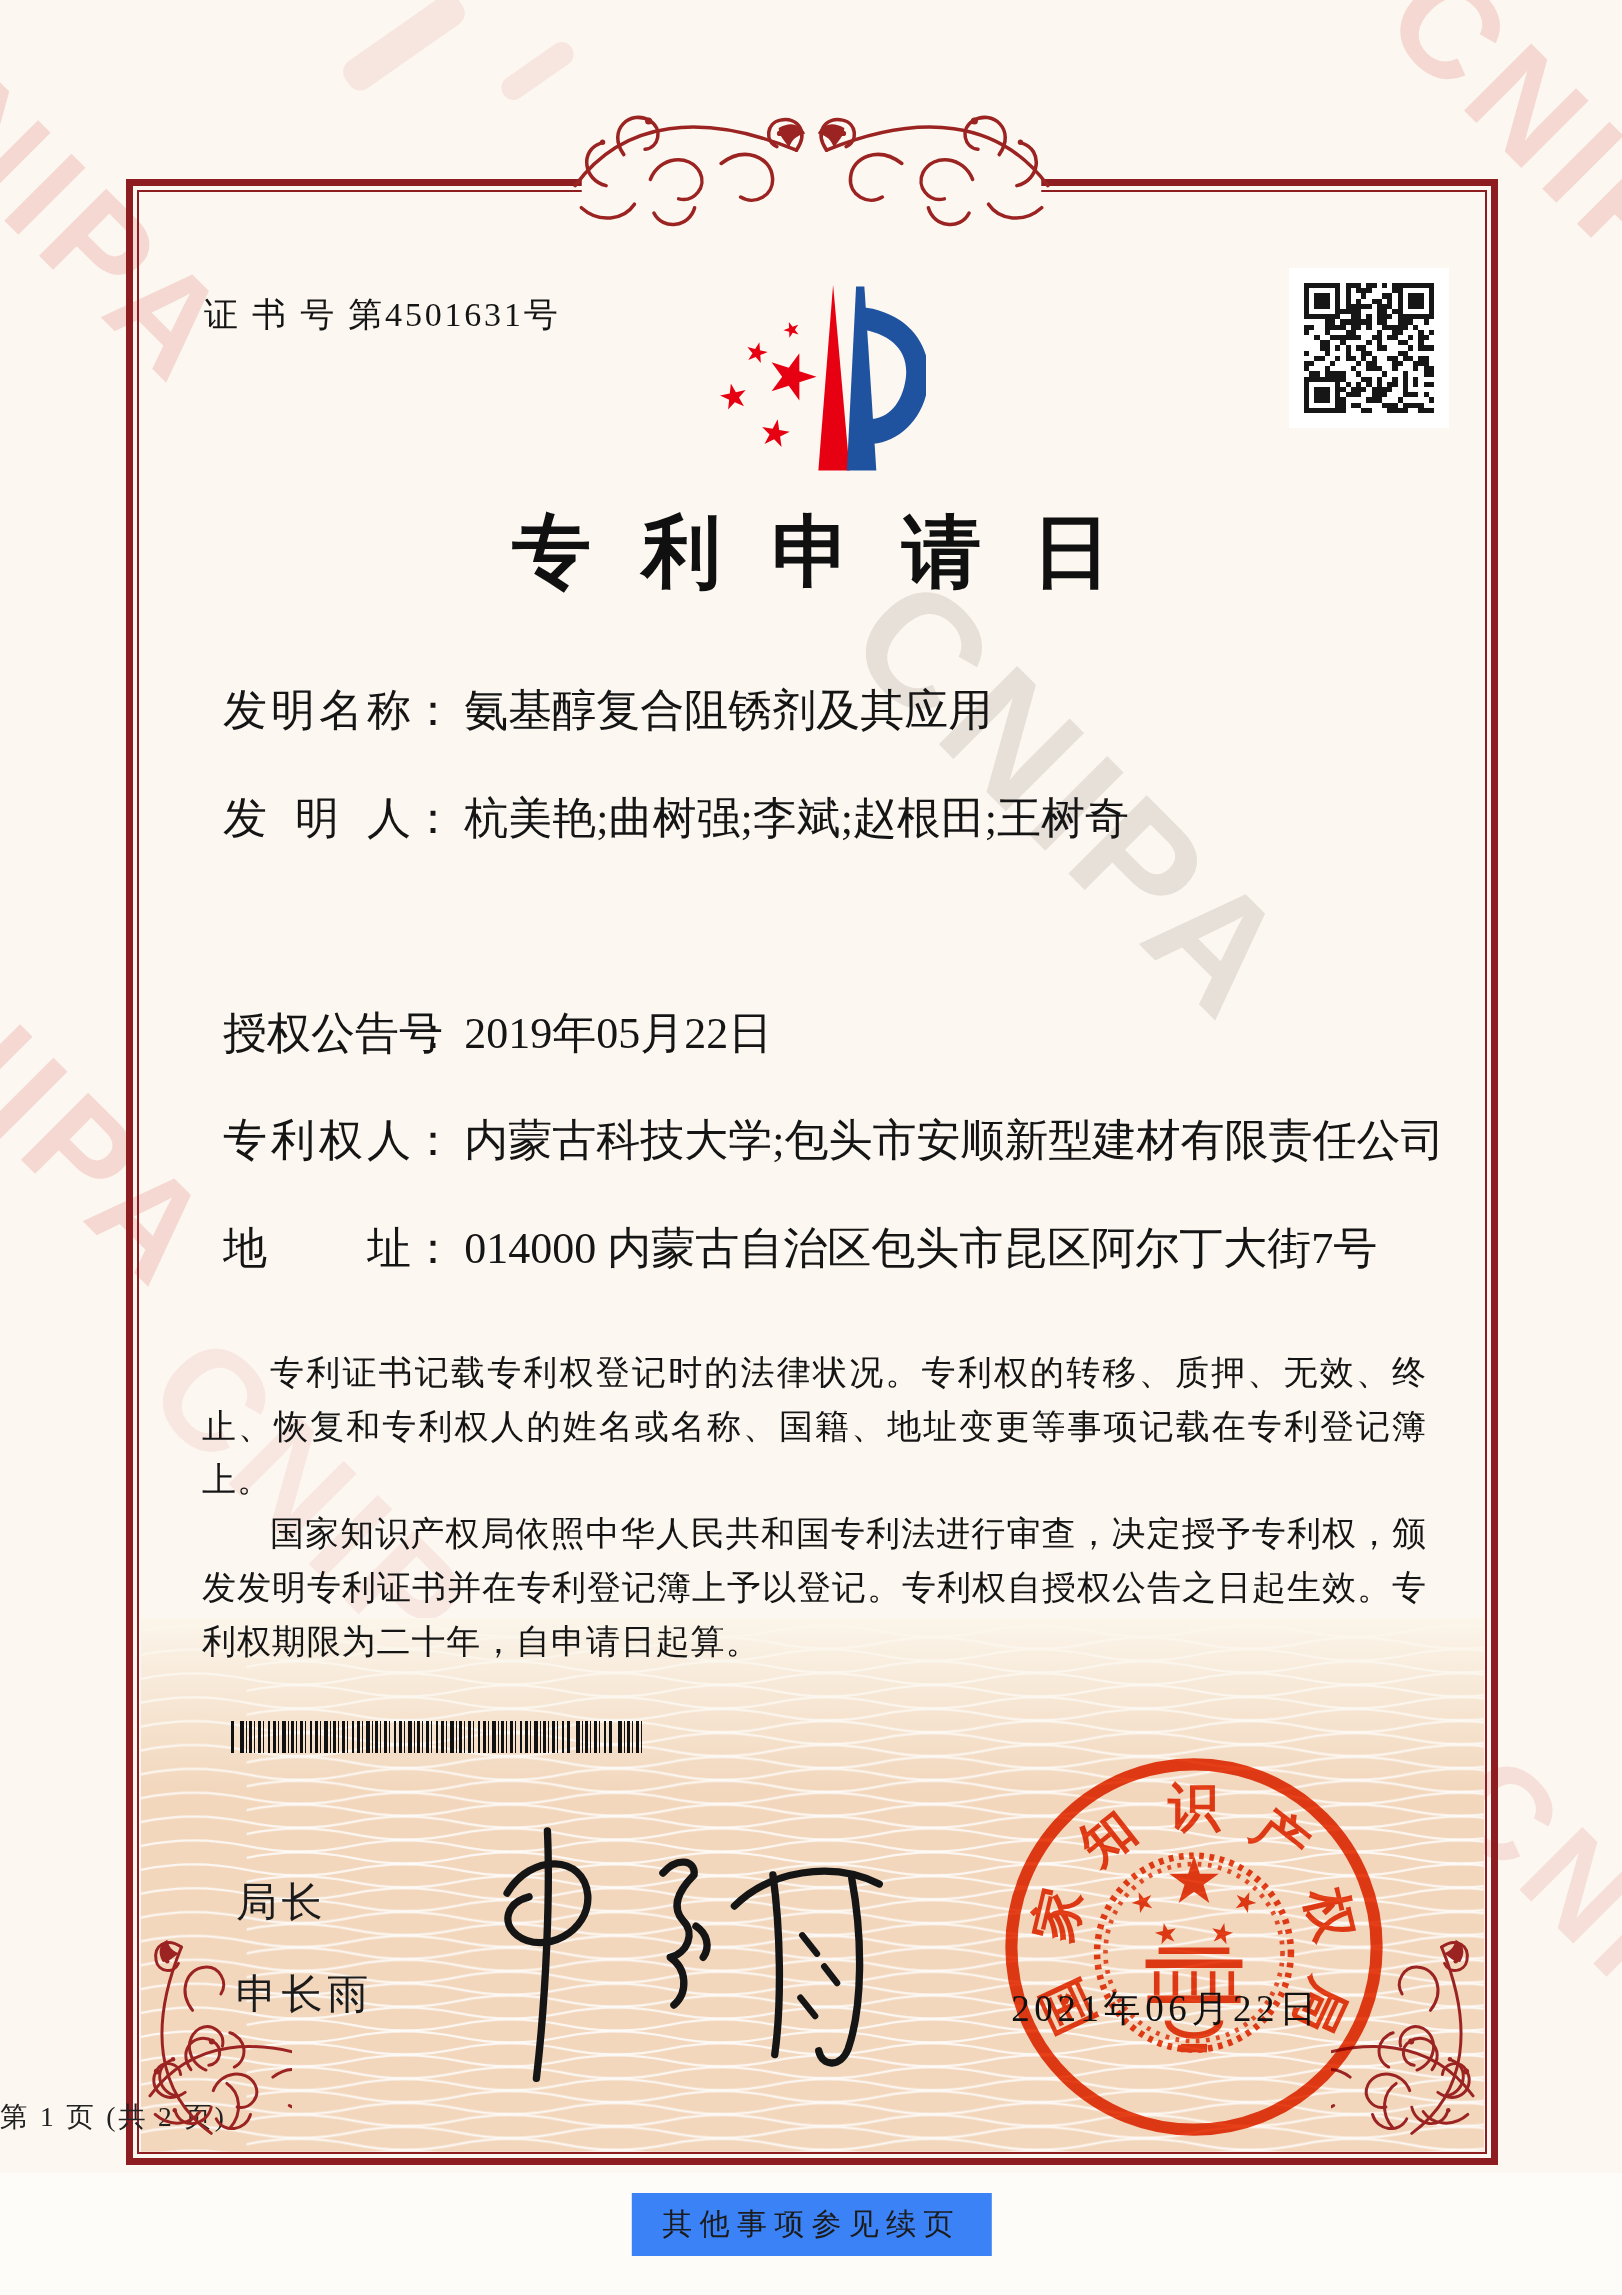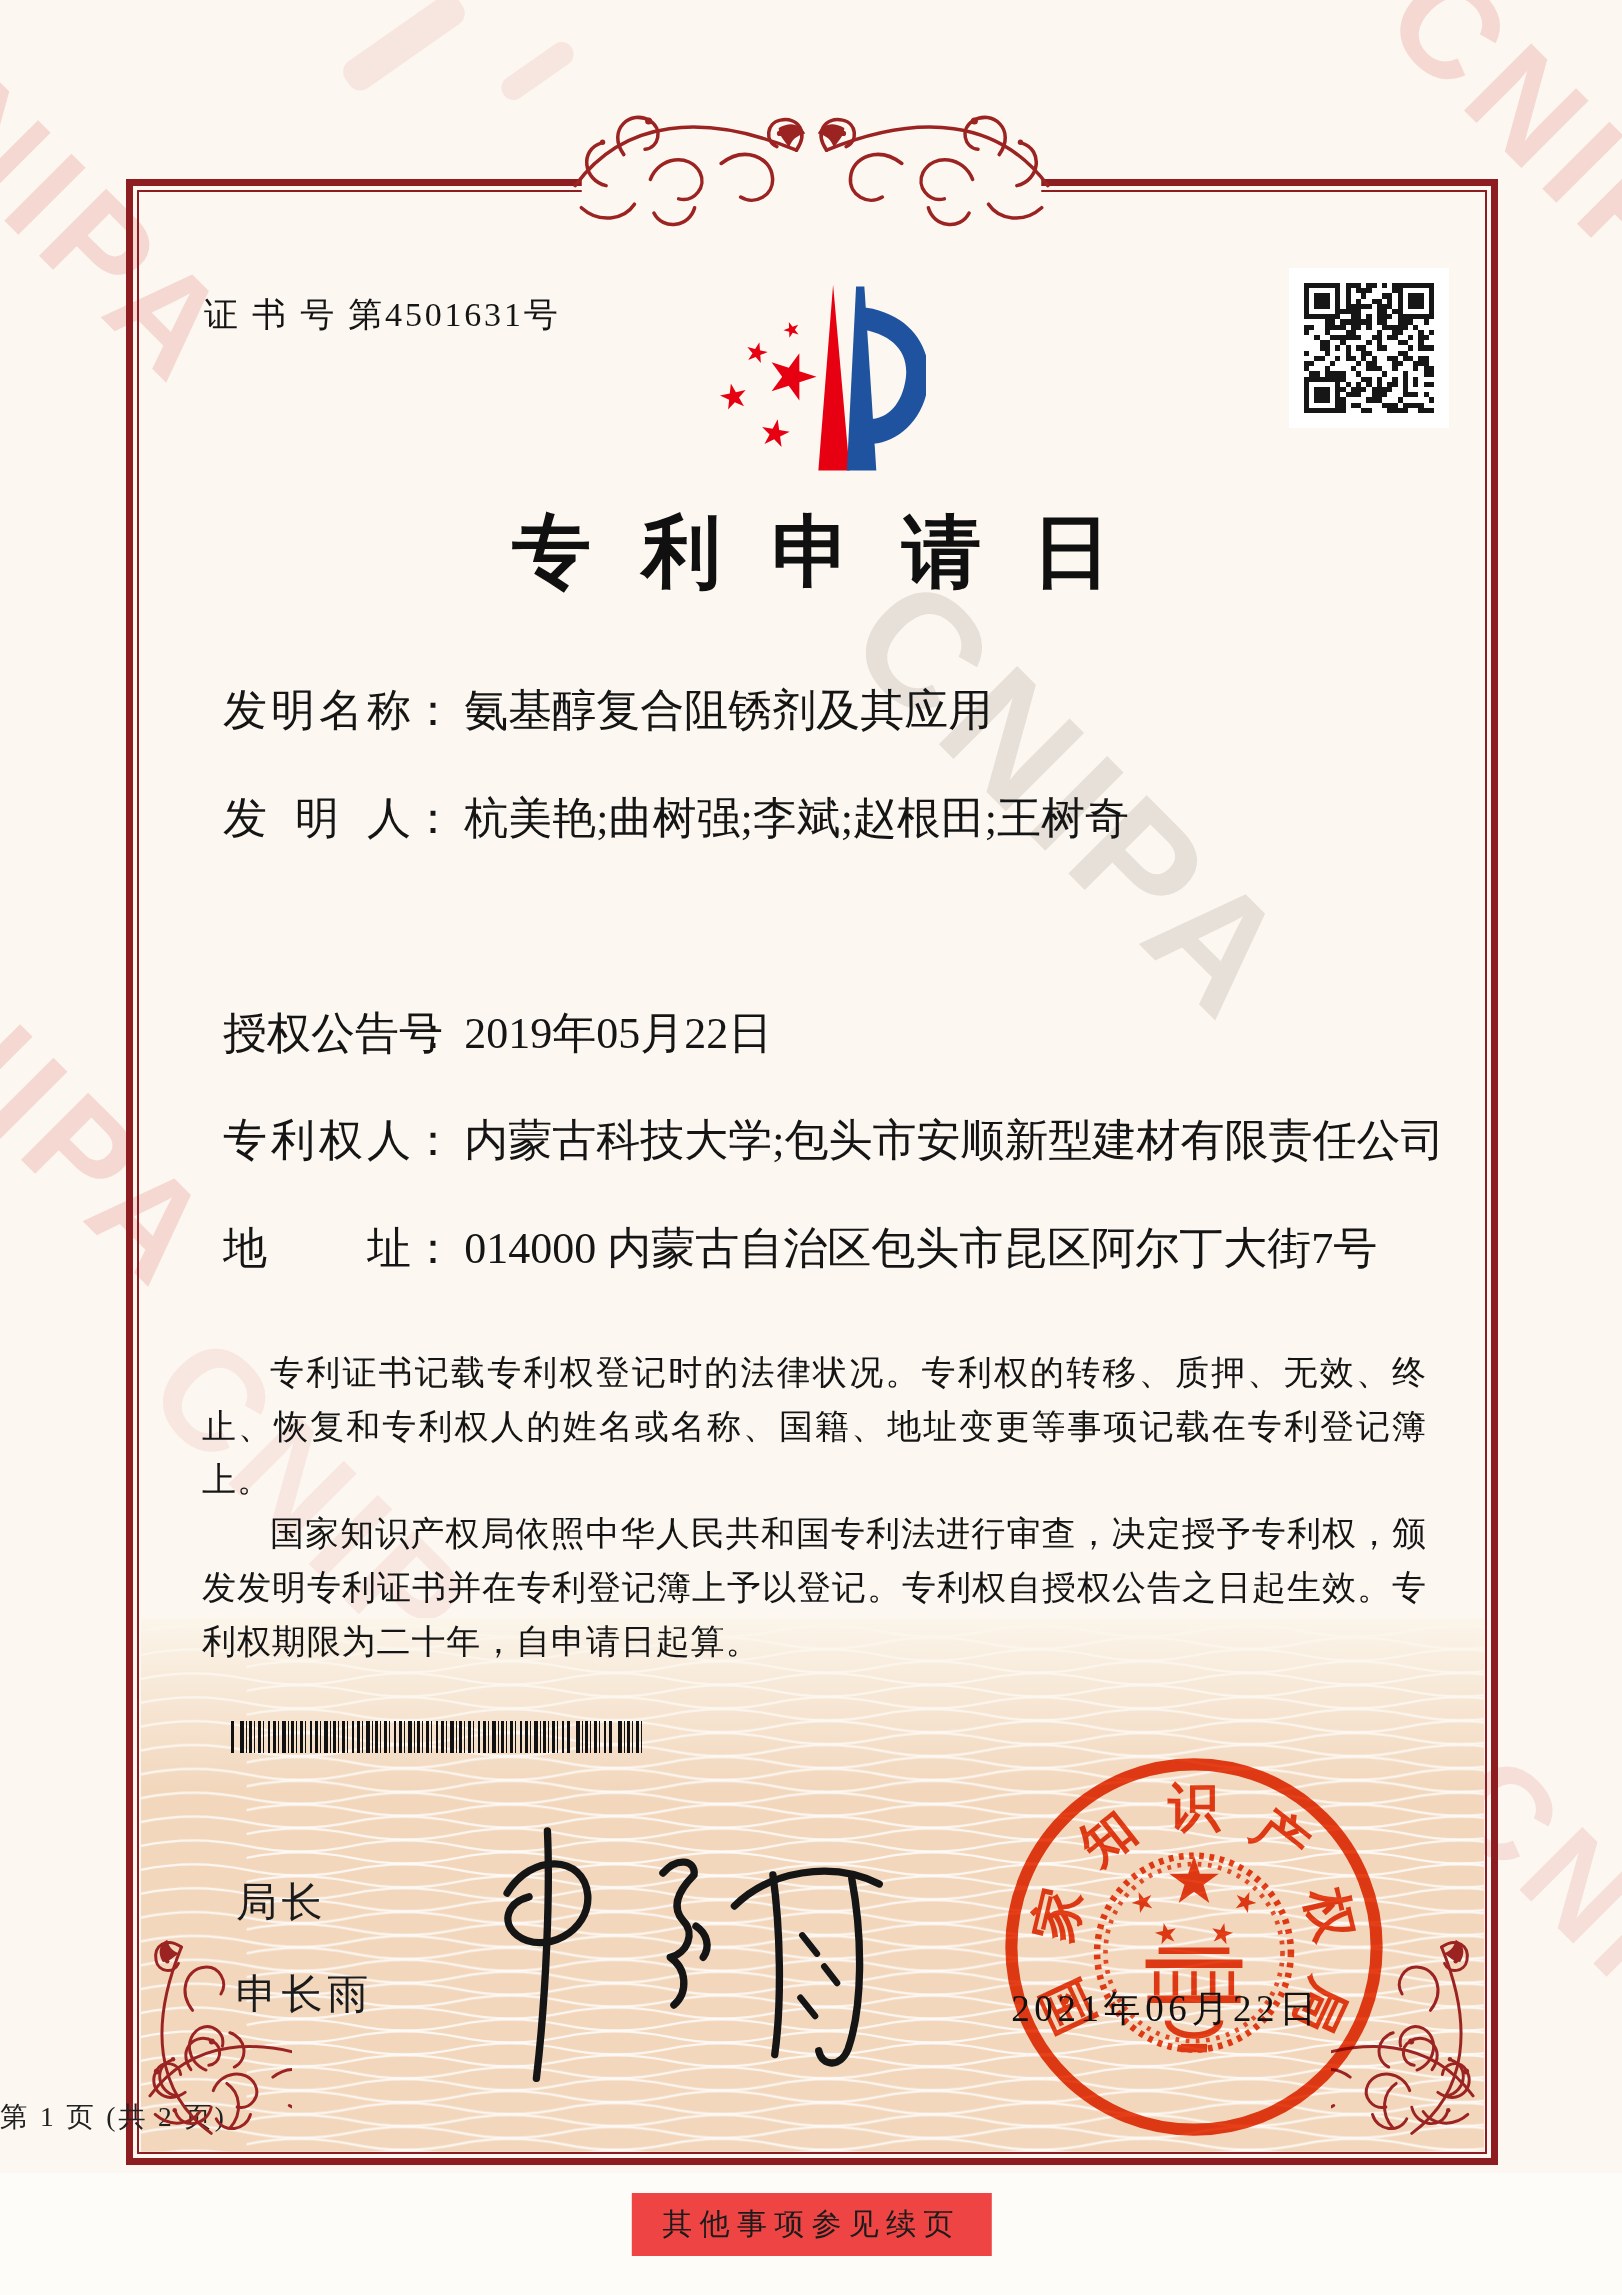--- a/index.html
+++ b/index.html
@@ -65,21 +65,21 @@
 
   .seal{position:absolute;left:989px;top:1742px;z-index:3;mix-blend-mode:multiply;opacity:.95}
   .seal-ring-text text{font-family:"Liberation Serif","DejaVu Serif",serif;font-size:56px;font-weight:700;
       fill:var(--seal_red);text-anchor:middle;dominant-baseline:central}
   .seal-date{position:absolute;left:964px;top:1984px;width:404px;text-align:center;font-size:37px;
       letter-spacing:4.6px;color:#111;z-index:4}
 
   .page-num{position:absolute;left:0;top:2099px;width:1623px;text-align:left;font-size:27.5px;
       letter-spacing:2.8px;color:#222;z-index:2}
   .bottom-strip{position:absolute;left:0;top:2173px;width:1623px;height:123px;background:#fefcf8}
-  .cont-box{position:absolute;left:50%;transform:translateX(-50%);top:2193px;background:#ef4444;
+  .cont-box{position:absolute;left:50%;transform:translateX(-50%);top:2193px;background:#3b82f6;
       padding:11px 31px;font-size:30px;letter-spacing:7.3px;color:#1b1b1b;z-index:2;white-space:nowrap}
 </style>
 </head>
 <body>
 
 <div class="page">
 
   <svg width="0" height="0" style="position:absolute">
     <defs>
       <symbol id="star" viewBox="-10 -10 20 20">

